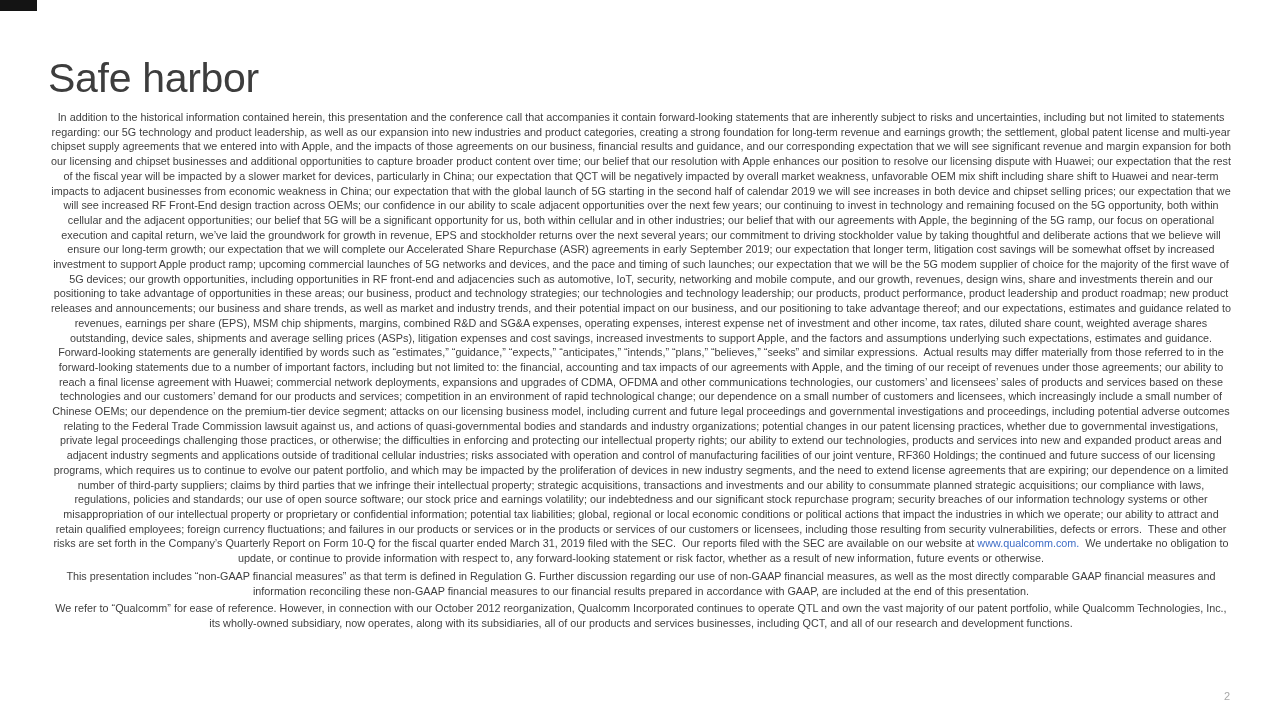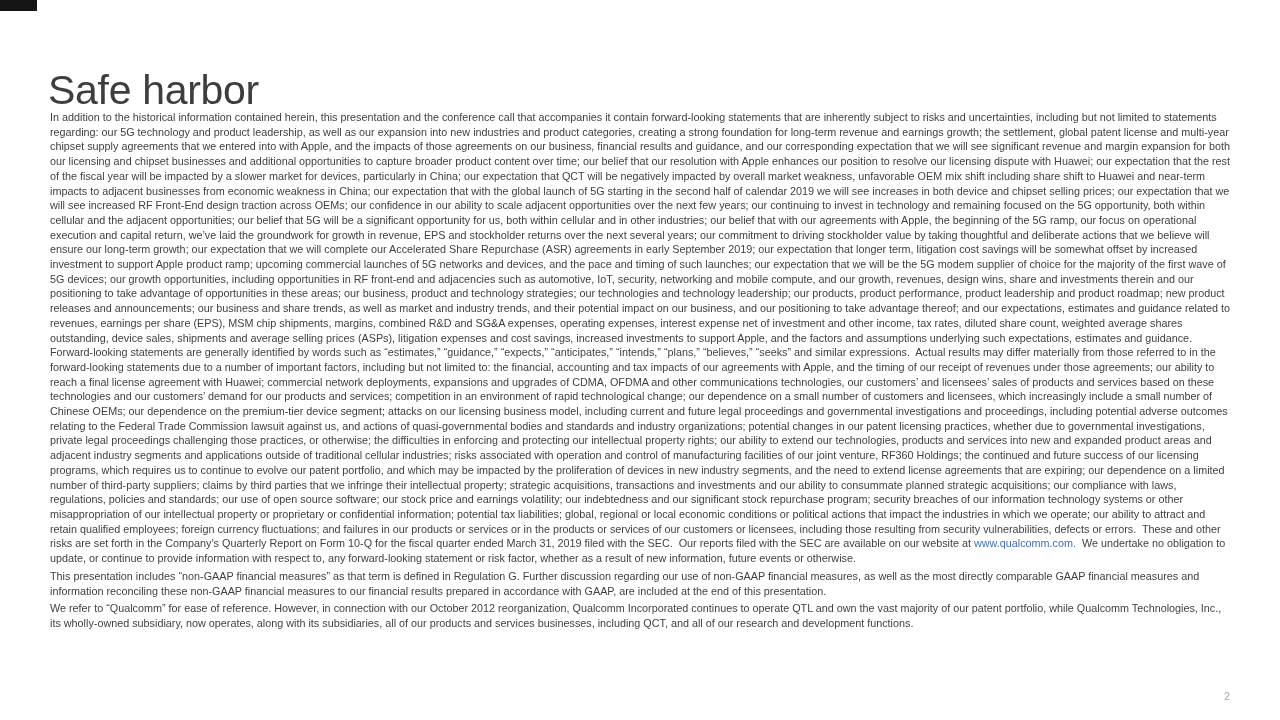--- a/index.html
+++ b/index.html
@@ -15,37 +15,37 @@
     position: absolute;
     left: 0;
     top: 0;
     width: 37px;
     height: 11px;
     background: #141414;
   }
   .title {
     position: absolute;
     left: 48px;
-    top: 70px;
+    top: 58px;
     margin: 0;
     font-size: 41px;
     line-height: 41px;
     font-weight: 400;
     letter-spacing: -0.3px;
     color: #3d3d3d;
   }
   .body-text {
     position: absolute;
     left: 50px;
     top: 110px;
     width: 1182px;
     color: #3f3f3f;
     font-size: 10.8px;
     line-height: 14.7px;
-    text-align: left;
+    text-align: center;
   }
   .para {
     margin: 0;
     white-space: pre-wrap;
   }
   .para + .para { margin-top: 3px; }
   .link {
     color: #3e6dc6;
     text-decoration: none;
     cursor: pointer;

